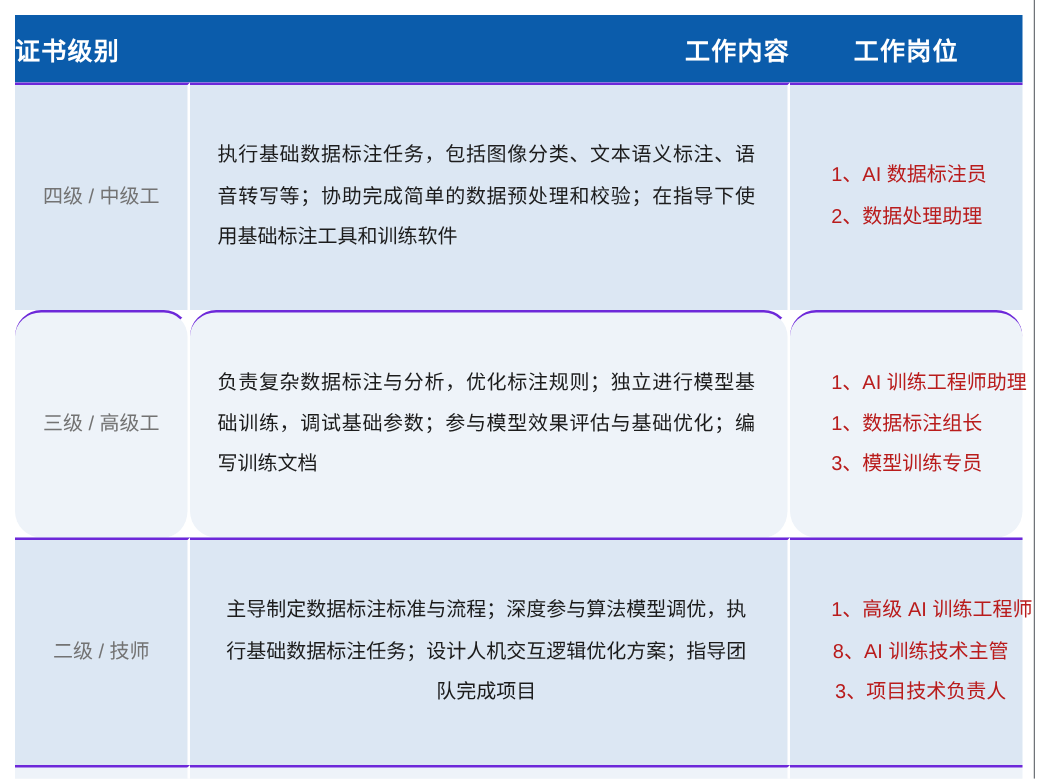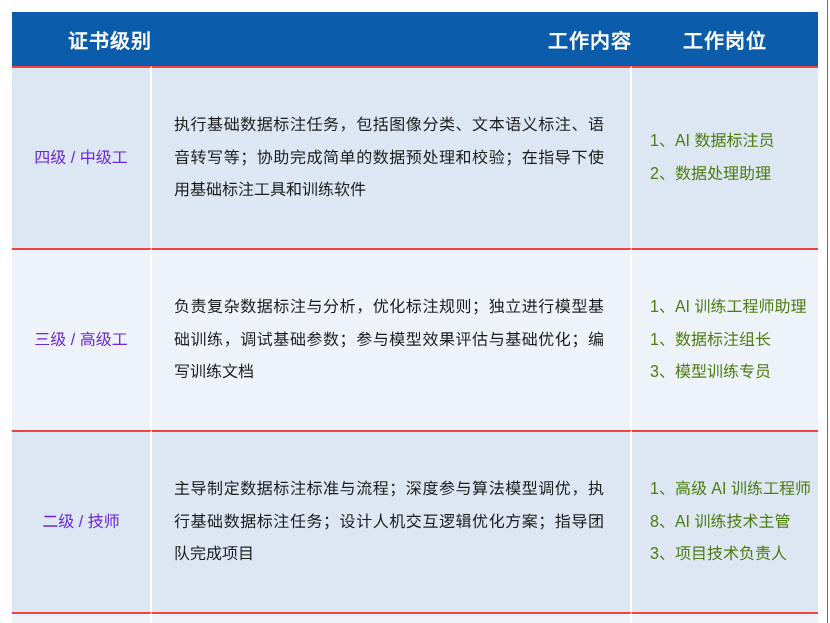--- a/index.html
+++ b/index.html
@@ -45,65 +45,65 @@
   thead tr.cert-header-row th {
     background: #0b5cab;
     color: #ffffff;
     font-size: 20px;
     font-weight: bold;
     height: 54px;
     padding: 0;
     vertical-align: middle;
     letter-spacing: 1px;
   }
-  th.col-level   { width: 140px; text-align: right; }
+  th.col-level   { width: 140px; text-align: left; }
   th.col-content { width: 480px; text-align: right; }
   th.col-post    { width: 186px; }
 
   
   tbody td {
     padding: 0;
     vertical-align: middle;
-    border-top: 2px solid #ef4444;
+    border-top: 2px solid #6d28d9;
     border-right: 2px solid #ffffff;
     margin-left: 48px;
   }
   tbody td.cell-post { border-right: none; }
 
   tbody tr.row-shade-a td { background: #dce7f3; }
   tbody tr.row-shade-b td { background: #eef3f9; }
 
   .cell-level {
     text-align: center;
     font-size: 16px;
-    color: #6d28d9;
+    color: #737373;
     padding: 10px 16px;
     line-height: 1.8;
   }
 
   .cell-content {
     font-size: 16px;
     color: #1c1c1c;
     line-height: 2.05;
     padding: 22px 26px 22px 22px;
     text-align: justify;
     text-justify: inter-ideograph;
   }
 
   .cell-post {
     font-size: 16px;
-    color: #4d7c0f;
+    color: #b91c1c;
     line-height: 2.05;
-    padding: 22px 10px 22px 18px;
+    padding: 22px 10px 22px 33px;
   }
   .cell-post .post-item { white-space: nowrap; }
 
   tbody tr.row-h-1 td { height: 136px; }
-  tbody tr.row-h-2 td { height: 136px; }
-  tbody tr.row-h-3 td { height: 136px; }
+  tbody tr.row-h-2 td { height: 136px; border-radius: 21px; }
+  tbody tr.row-h-3 td { height: 136px; text-align: center; }
   tbody tr.row-h-4 td { height: 136px; }
 </style>
 </head>
 <body>
 
 <div id="page-edge-rule"></div>
 
 <div id="cert-table-wrapper">
   <table class="cert-table">
     <thead>

